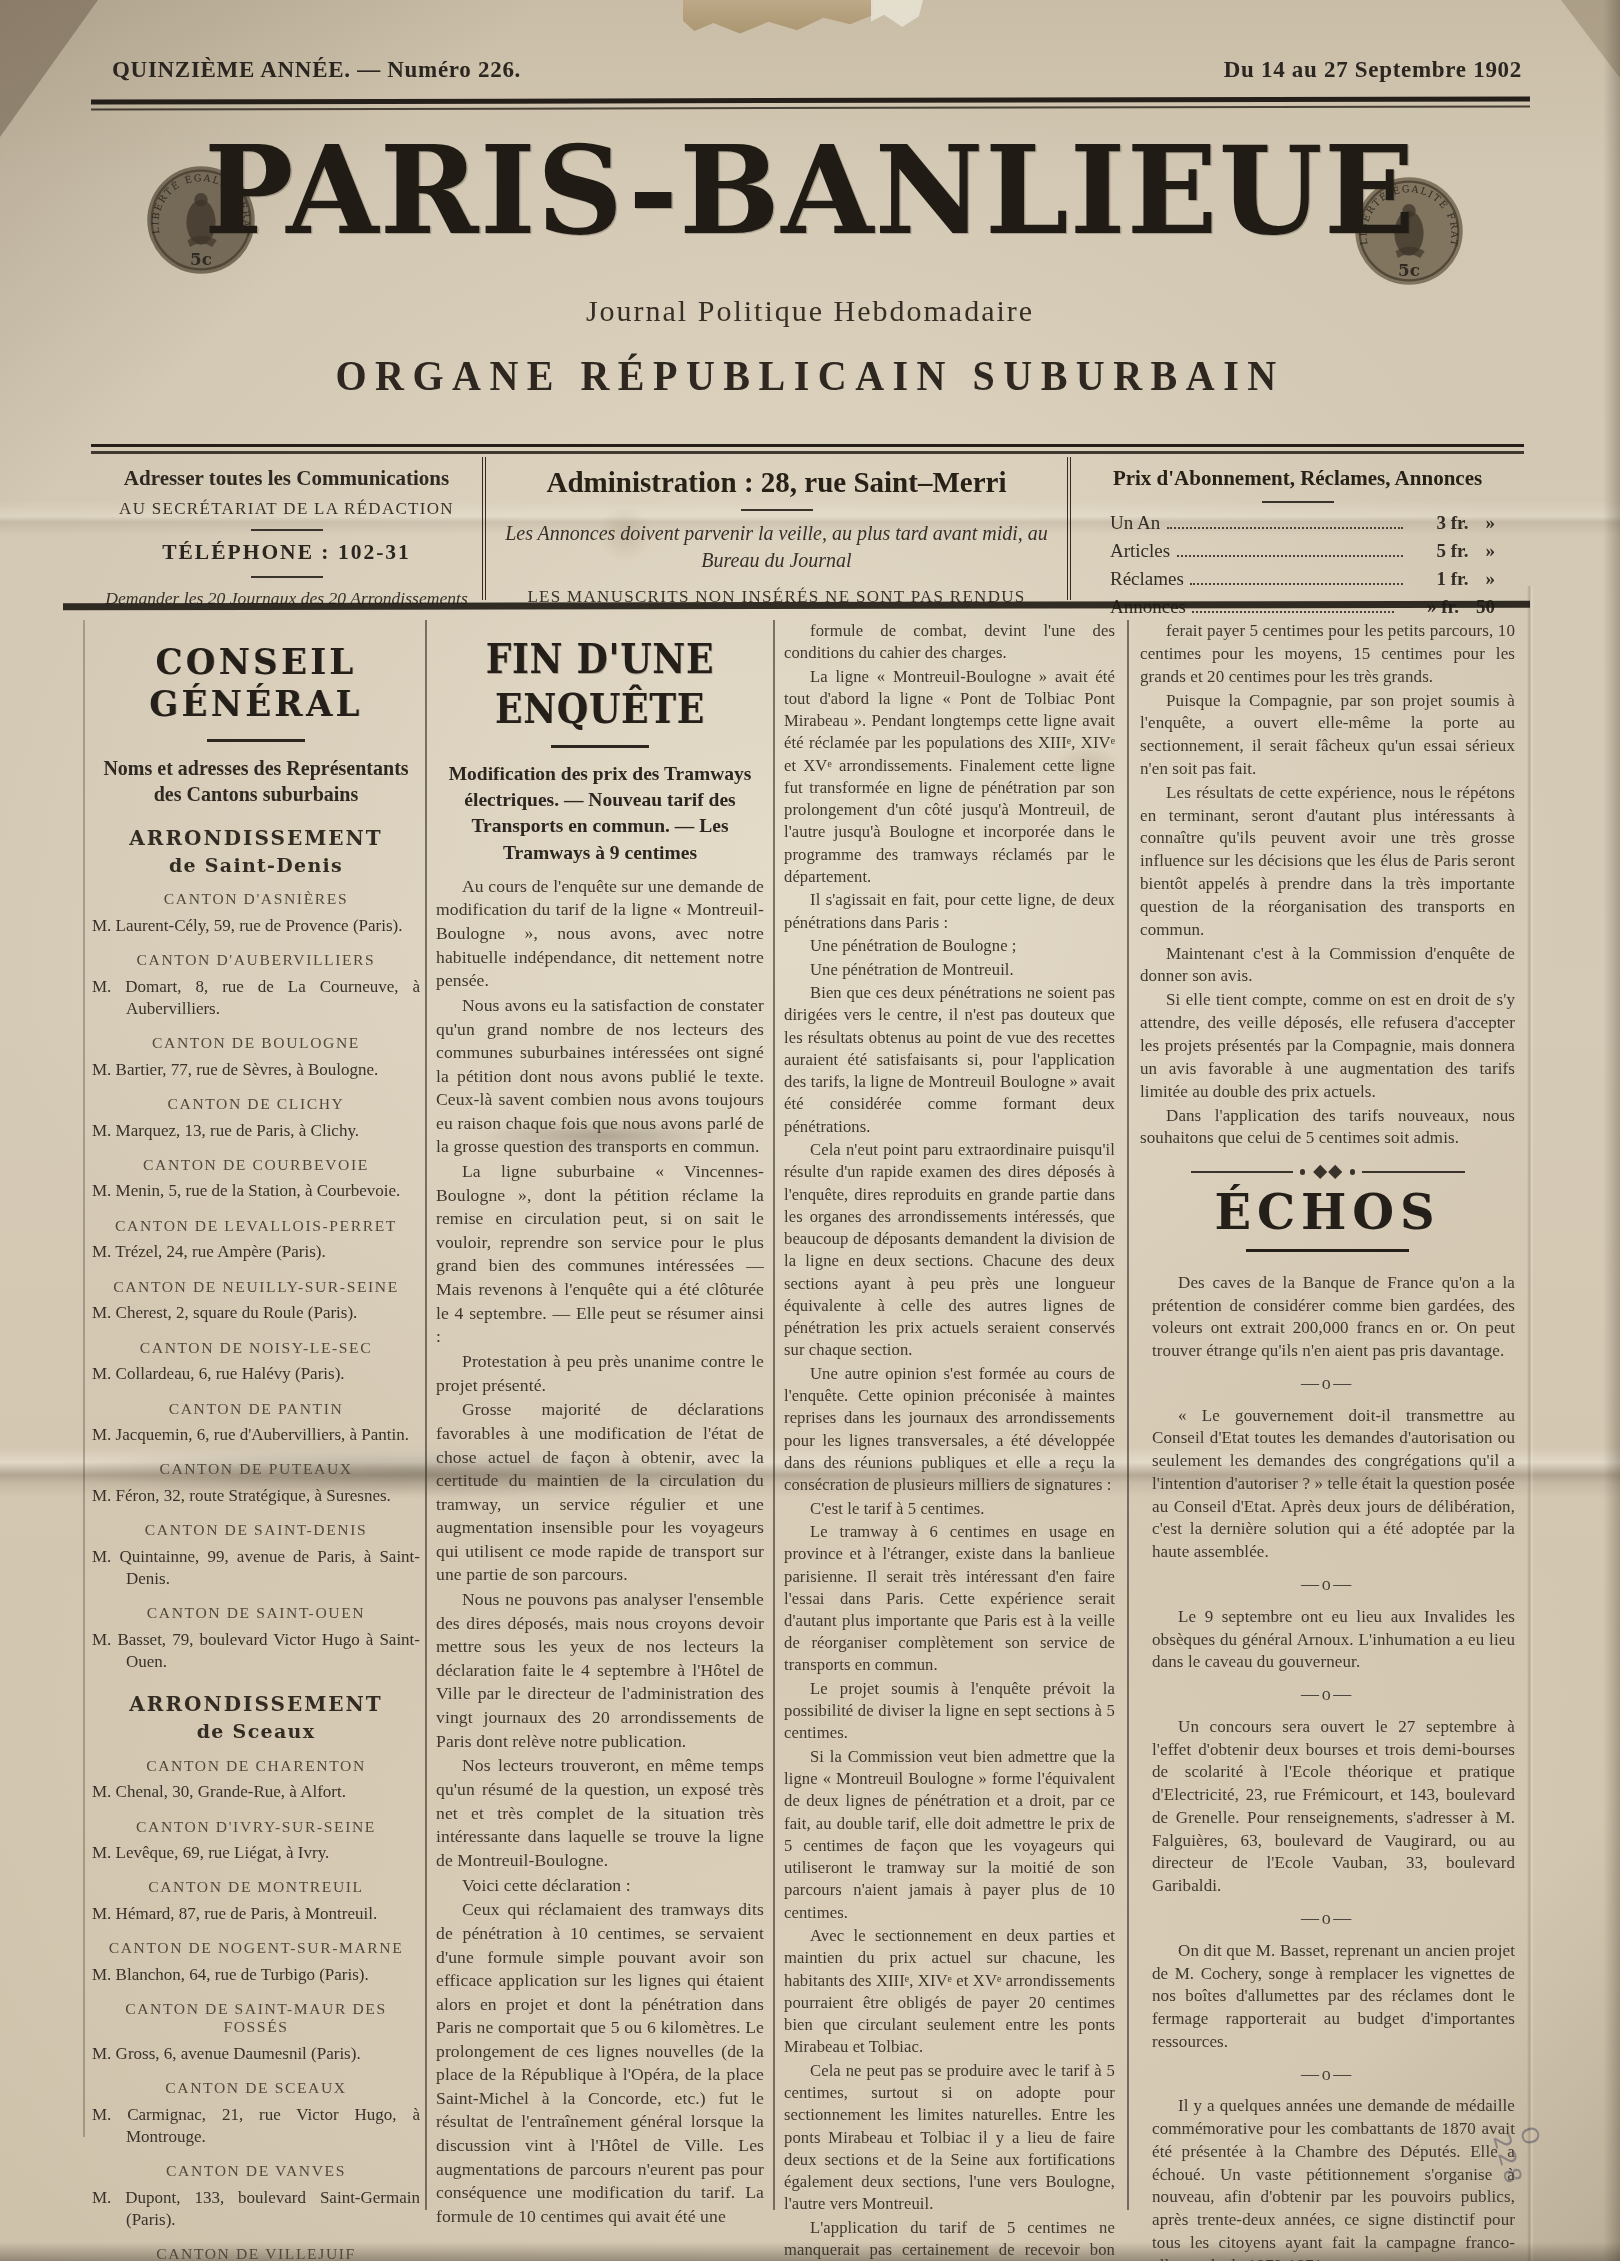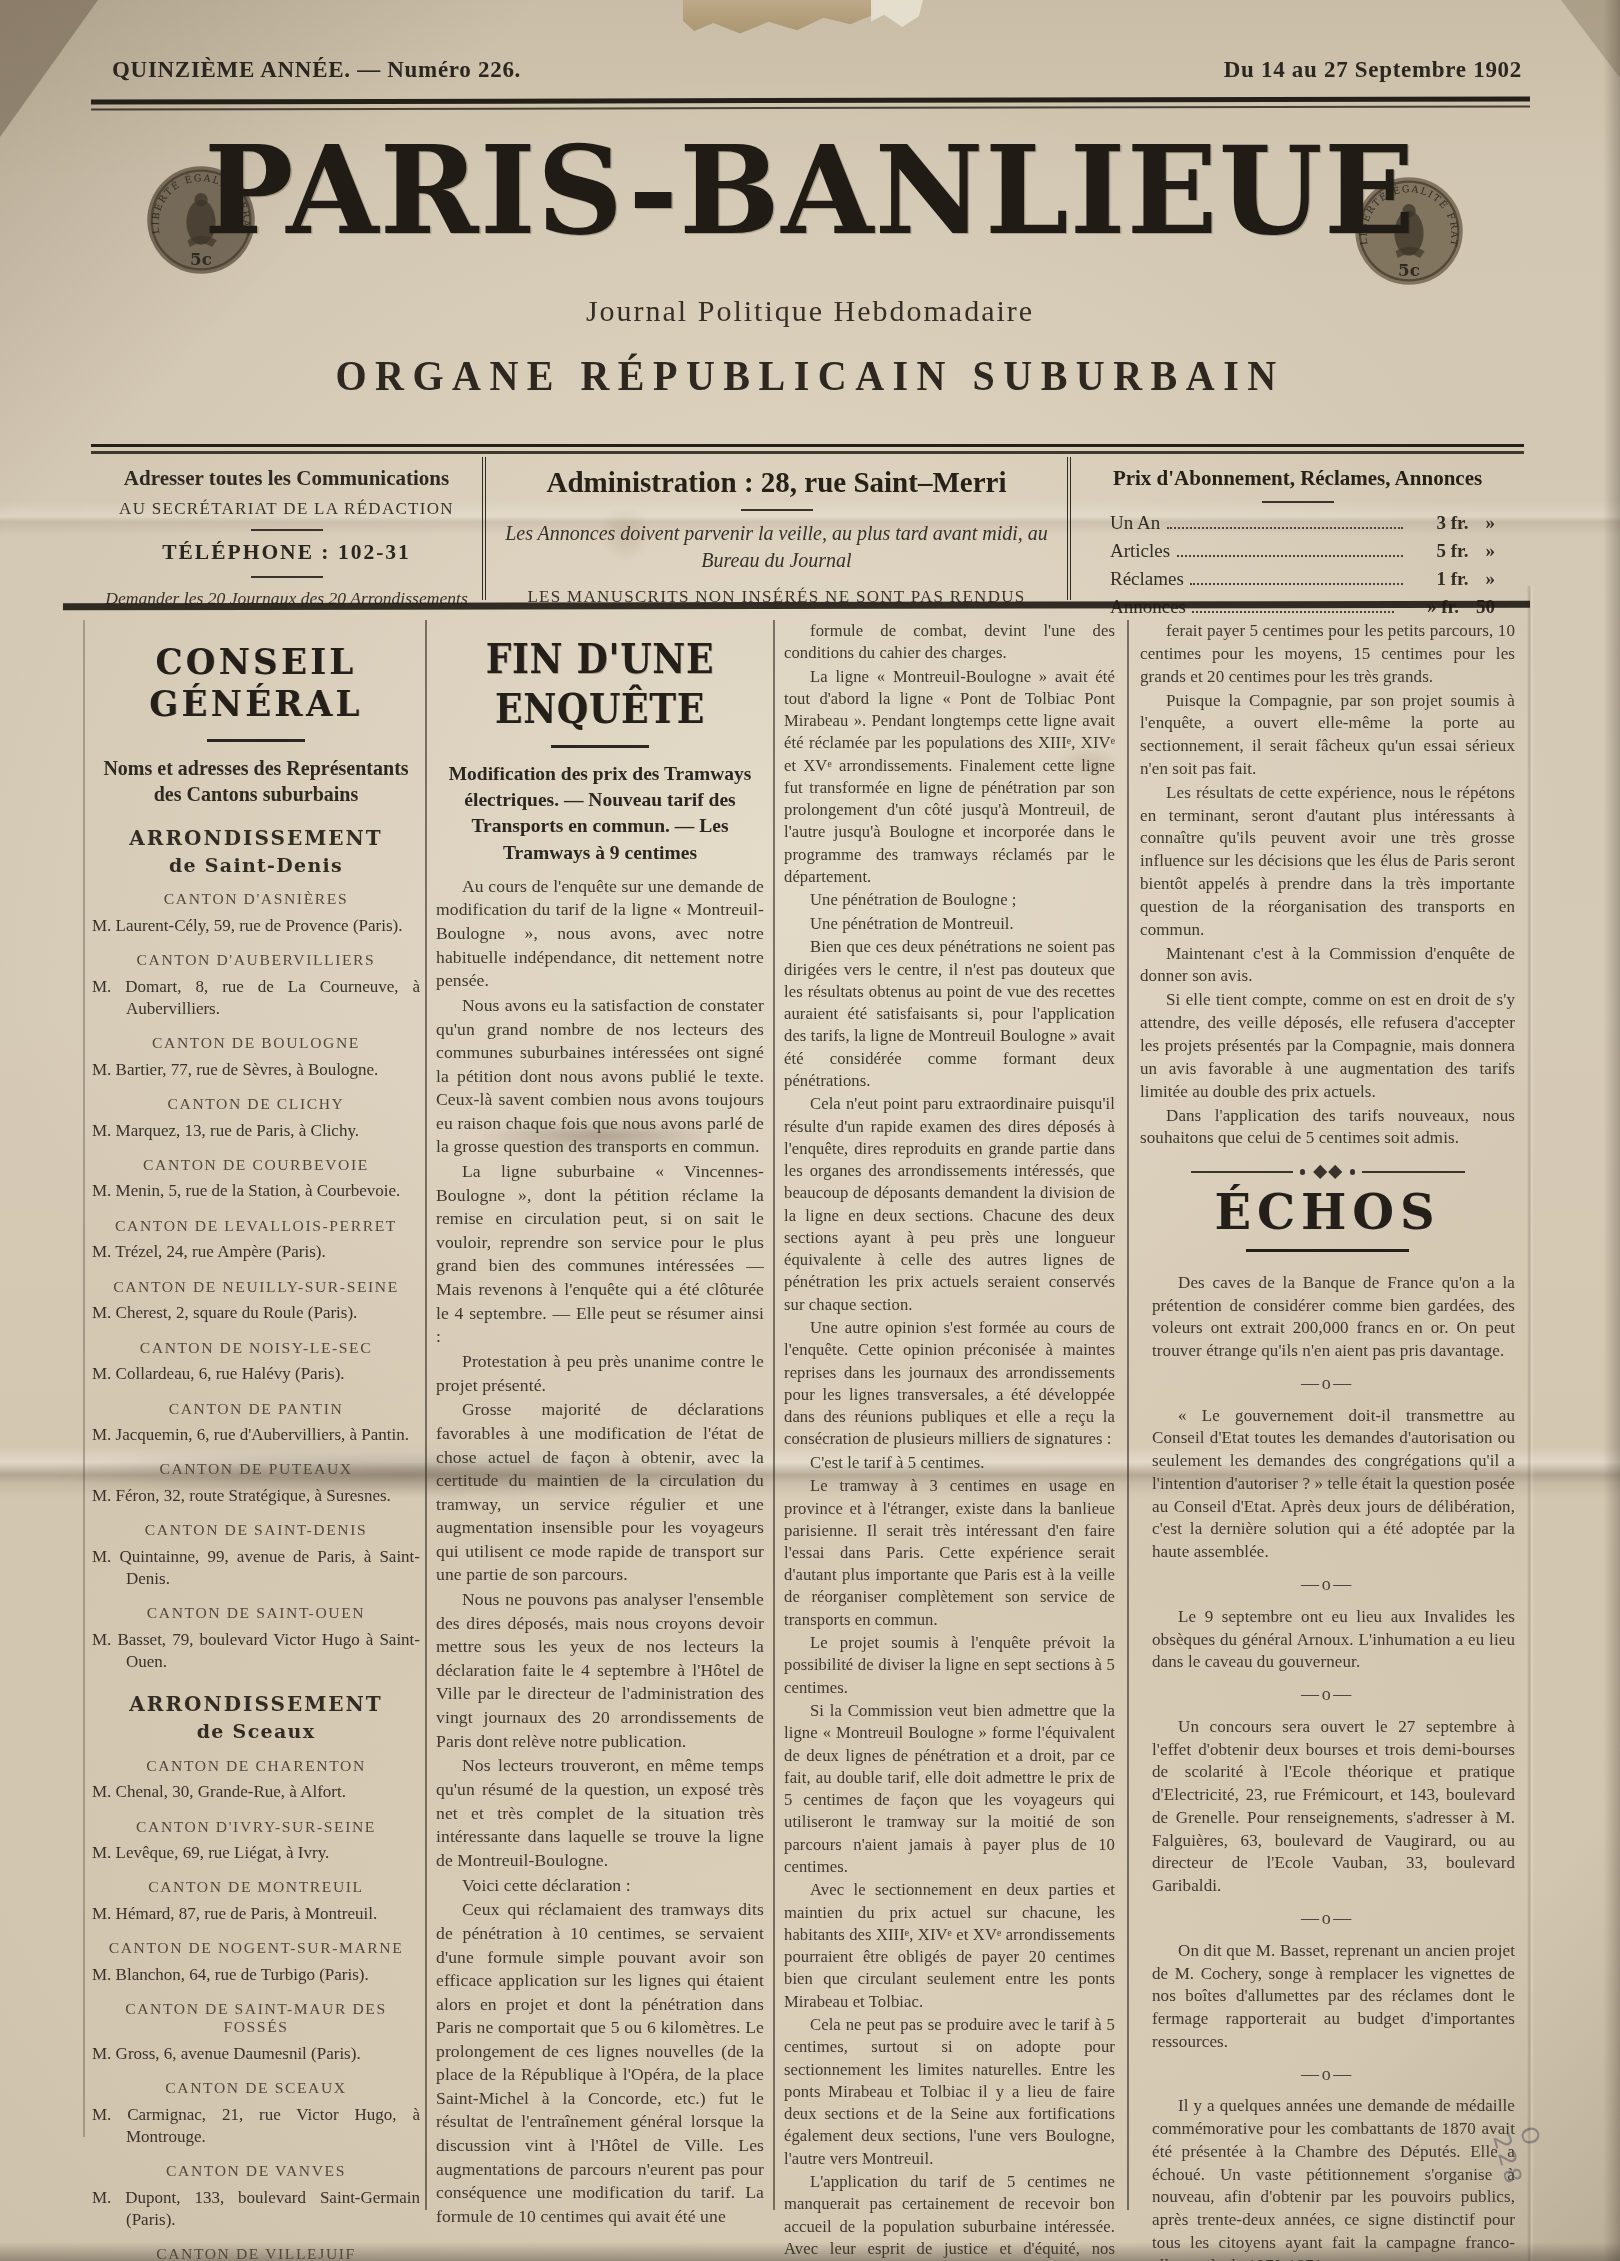--- a/index.html
+++ b/index.html
@@ -285,27 +285,28 @@
         <p class="para">Nos lecteurs trouveront, en même temps qu'un résumé de la question, un exposé très net et très complet de la situation très intéressante dans laquelle se trouve la ligne de Montreuil-Boulogne.</p>
         <p class="para">Voici cette déclaration :</p>
         <p class="para">Ceux qui réclamaient des tramways dits de pénétration à 10 centimes, se servaient d'une formule simple pouvant avoir son efficace application sur les lignes qui étaient alors en projet et dont la pénétration dans Paris ne comportait que 5 ou 6 kilomètres. Le prolongement de ces lignes nouvelles (de la place de la République à l'Opéra, de la place Saint-Michel à la Concorde, etc.) fut le résultat de l'entraînement général lorsque la discussion vint à l'Hôtel de Ville. Les augmentations de parcours n'eurent pas pour conséquence une modification du tarif. La formule de 10 centimes qui avait été une</p>
       </div>
   </div>
 
   <div class="col col3">
     <div>
         <p class="para">formule de combat, devint l'une des conditions du cahier des charges.</p>
         <p class="para">La ligne « Montreuil-Boulogne » avait été tout d'abord la ligne « Pont de Tolbiac Pont Mirabeau ». Pendant longtemps cette ligne avait été réclamée par les populations des XIIIᵉ, XIVᵉ et XVᵉ arrondissements. Finalement cette ligne fut transformée en ligne de pénétration par son prolongement d'un côté jusqu'à Montreuil, de l'autre jusqu'à Boulogne et incorporée dans le programme des tramways réclamés par le département.</p>
+        <p class="para">Il s'agissait en fait, pour cette ligne, de deux pénétrations dans Paris :</p>
         <p class="para">Une pénétration de Boulogne ;</p>
         <p class="para">Une pénétration de Montreuil.</p>
         <p class="para">Bien que ces deux pénétrations ne soient pas dirigées vers le centre, il n'est pas douteux que les résultats obtenus au point de vue des recettes auraient été satisfaisants si, pour l'application des tarifs, la ligne de Montreuil Boulogne » avait été considérée comme formant deux pénétrations.</p>
         <p class="para">Cela n'eut point paru extraordinaire puisqu'il résulte d'un rapide examen des dires déposés à l'enquête, dires reproduits en grande partie dans les organes des arrondissements intéressés, que beaucoup de déposants demandent la division de la ligne en deux sections. Chacune des deux sections ayant à peu près une longueur équivalente à celle des autres lignes de pénétration les prix actuels seraient conservés sur chaque section.</p>
         <p class="para">Une autre opinion s'est formée au cours de l'enquête. Cette opinion préconisée à maintes reprises dans les journaux des arrondissements pour les lignes transversales, a été développée dans des réunions publiques et elle a reçu la consécration de plusieurs milliers de signatures :</p>
         <p class="para">C'est le tarif à 5 centimes.</p>
-        <p class="para">Le tramway à 3 centimes en usage en province et à l'étranger, existe dans la banlieue parisienne. Il serait très intéressant d'en faire l'essai dans Paris. Cette expérience serait d'autant plus importante que Paris est à la veille de réorganiser complètement son service de transports en commun.</p>
+        <p class="para">Le tramway à 6 centimes en usage en province et à l'étranger, existe dans la banlieue parisienne. Il serait très intéressant d'en faire l'essai dans Paris. Cette expérience serait d'autant plus importante que Paris est à la veille de réorganiser complètement son service de transports en commun.</p>
         <p class="para">Le projet soumis à l'enquête prévoit la possibilité de diviser la ligne en sept sections à 5 centimes.</p>
         <p class="para">Si la Commission veut bien admettre que la ligne « Montreuil Boulogne » forme l'équivalent de deux lignes de pénétration et a droit, par ce fait, au double tarif, elle doit admettre le prix de 5 centimes de façon que les voyageurs qui utiliseront le tramway sur la moitié de son parcours n'aient jamais à payer plus de 10 centimes.</p>
         <p class="para">Avec le sectionnement en deux parties et maintien du prix actuel sur chacune, les habitants des XIIIᵉ, XIVᵉ et XVᵉ arrondissements pourraient être obligés de payer 20 centimes bien que circulant seulement entre les ponts Mirabeau et Tolbiac.</p>
         <p class="para">Cela ne peut pas se produire avec le tarif à 5 centimes, surtout si on adopte pour sectionnement les limites naturelles. Entre les ponts Mirabeau et Tolbiac il y a lieu de faire deux sections et de la Seine aux fortifications également deux sections, l'une vers Boulogne, l'autre vers Montreuil.</p>
         <p class="para">L'application du tarif de 5 centimes ne manquerait pas certainement de recevoir bon accueil de la population suburbaine intéressée. Avec leur esprit de justice et d'équité, nos concitoyens applaudiront à l'introduction, dans notre système de transports en commun, d'un tarif qui</p>
       </div>
   </div>
 
   <div class="col col4">
     <div>

